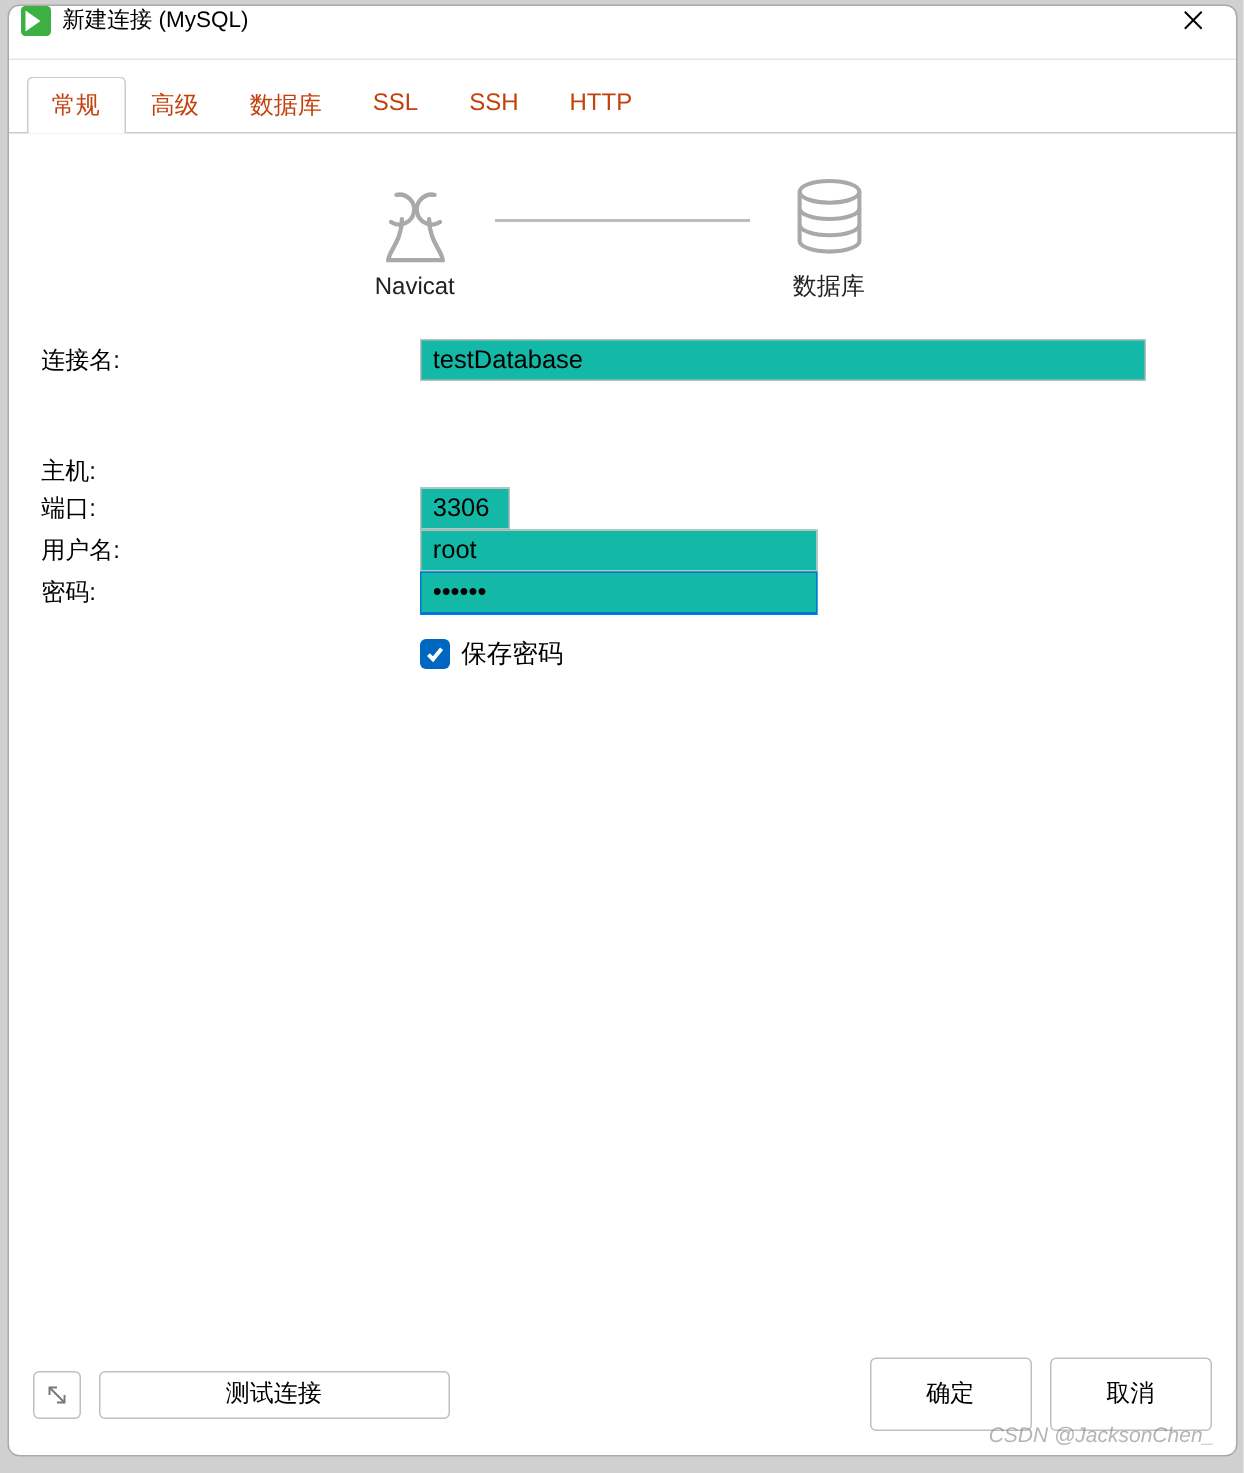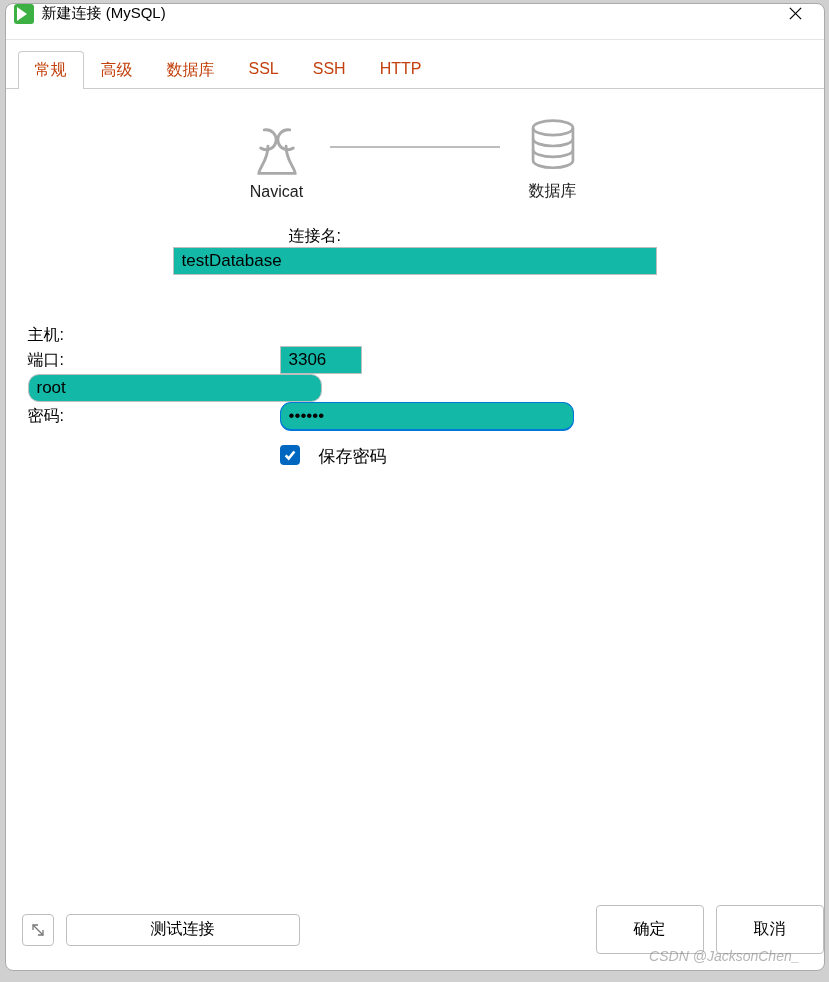--- a/index.html
+++ b/index.html
@@ -90,50 +90,50 @@
     }
     .hero-item { display: flex; flex-direction: column; align-items: center; gap: 6px; }
     .hero-icon { width: 58px; height: 58px; }
     .hero-label { font-size: 16px; color: #222; }
     .hero-line { width: 170px; height: 2px; background: #bdbdbd; margin-top: -26px; }
 
     .form-row {
       display: flex;
       align-items: center;
     }
-    .form-row.gap-lg { margin-bottom: 50px; flex-direction: column; }
+    .form-row.gap-lg { margin-bottom: 50px; }
     .form-label { width: 252px; font-size: 16px; color: #000; }
     .form-input {
       border: 1px solid #bfbfbf;
       padding: 3px 8px;
       font-size: 17px;
       font-family: inherit;
       outline: none;
       background: #14b8a6;
     }
     .wfull { width: 484px; }
-    .wmed { width: 294px; border-radius: 11px; }
-    .wport { width: 82px; }
+    .wmed { width: 265px; }
+    .wport { width: 60px; }
     .form-input.focused { border-color: #0078d7; border-bottom-width: 2px; }
 
-    .check-row { display: flex; align-items: flex-start; margin-left: 252px; margin-top: 14px; gap: 19px; }
+    .check-row { display: flex; align-items: center; margin-left: 252px; margin-top: 14px; gap: 8px; }
     .chk {
       width: 20px; height: 20px;
       background: #0067c0;
       border-radius: 4px;
       display: flex; align-items: center; justify-content: center;
       cursor: pointer;
     }
     .chk svg { width: 14px; height: 14px; stroke: #fff; stroke-width: 3; fill: none; }
     .chk-label { font-size: 17px; }
 
     .footer {
       display: flex;
       align-items: center;
-      padding: 12px 0 16px 16px;
+      padding: 12px 16px 16px 16px;
       gap: 12px;
     }
     .corner-btn {
       width: 32px; height: 32px;
       border: 1px solid #bfbfbf;
       border-radius: 4px;
       display: flex; align-items: center; justify-content: center;
       cursor: pointer;
       background: #fff;
     }
@@ -146,21 +146,21 @@
       display: flex; align-items: center; justify-content: center;
       font-family: inherit;
     }
     .btn-test { width: 234px; height: 32px; }
     .btn-ok { width: 108px; height: 49px; }
     .btn-cancel { width: 108px; height: 49px; }
     .spacer { flex: 1; }
 
     .watermark {
       position: absolute;
-      right: 24px;
+      right: 14px;
       bottom: 6px;
       color: rgba(120,120,120,0.55);
       font-size: 14px;
       font-style: italic;
       pointer-events: none;
       margin-top: 47px;
     }
   </style>
 </head>
 <body>
@@ -222,20 +222,21 @@
     <div class="form-row">
       <div class="form-label">主机:</div>
     </div>
 
     <div class="form-row">
       <div class="form-label">端口:</div>
       <input class="form-input wport" value="3306" style="">
     </div>
 
     <div class="form-row">
+      <div class="form-label">用户名:</div>
       <input class="form-input wmed" value="root" style="">
     </div>
 
     <div class="form-row">
       <div class="form-label">密码:</div>
       <input class="form-input wmed focused" type="text" value="••••••" style="">
     </div>
 
     <div class="check-row">
       <div class="chk">

